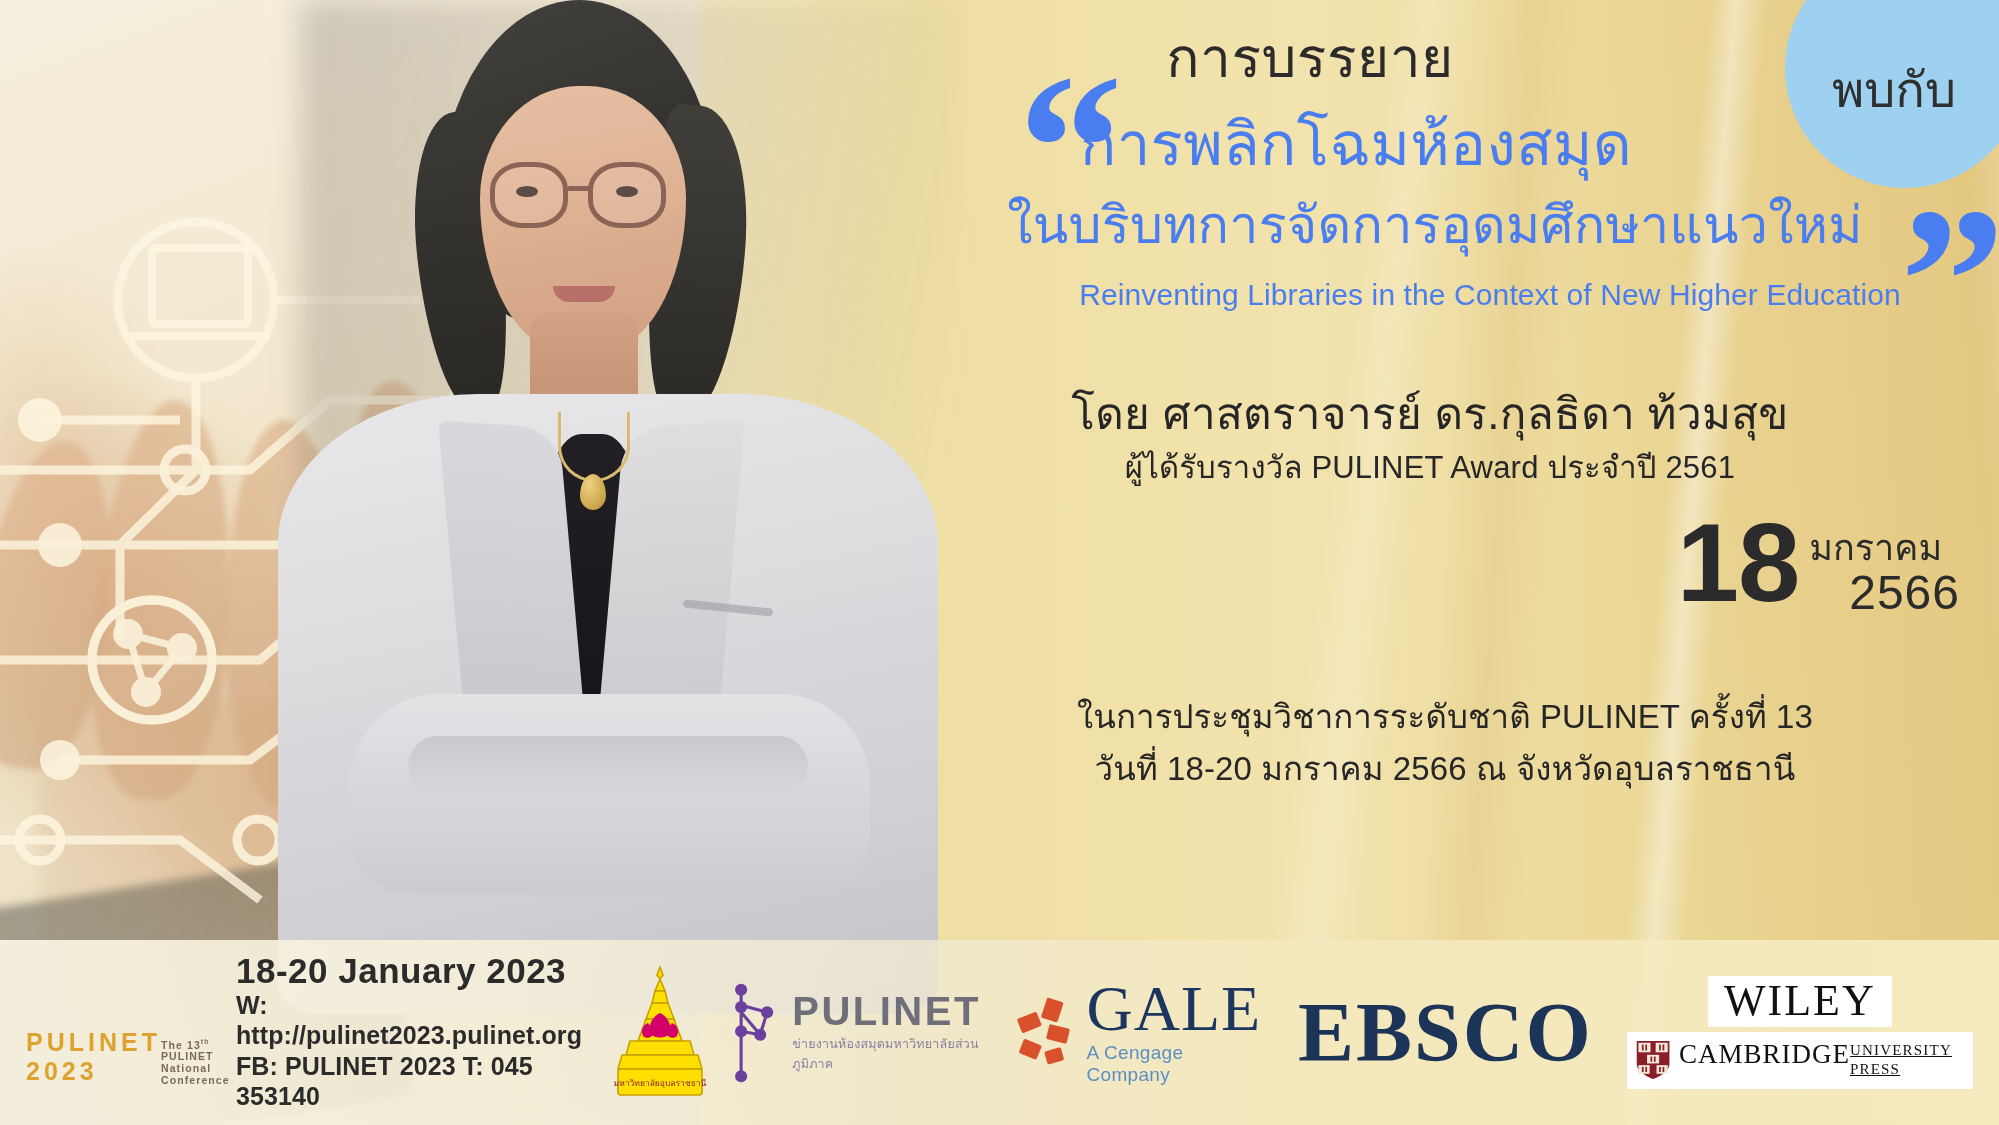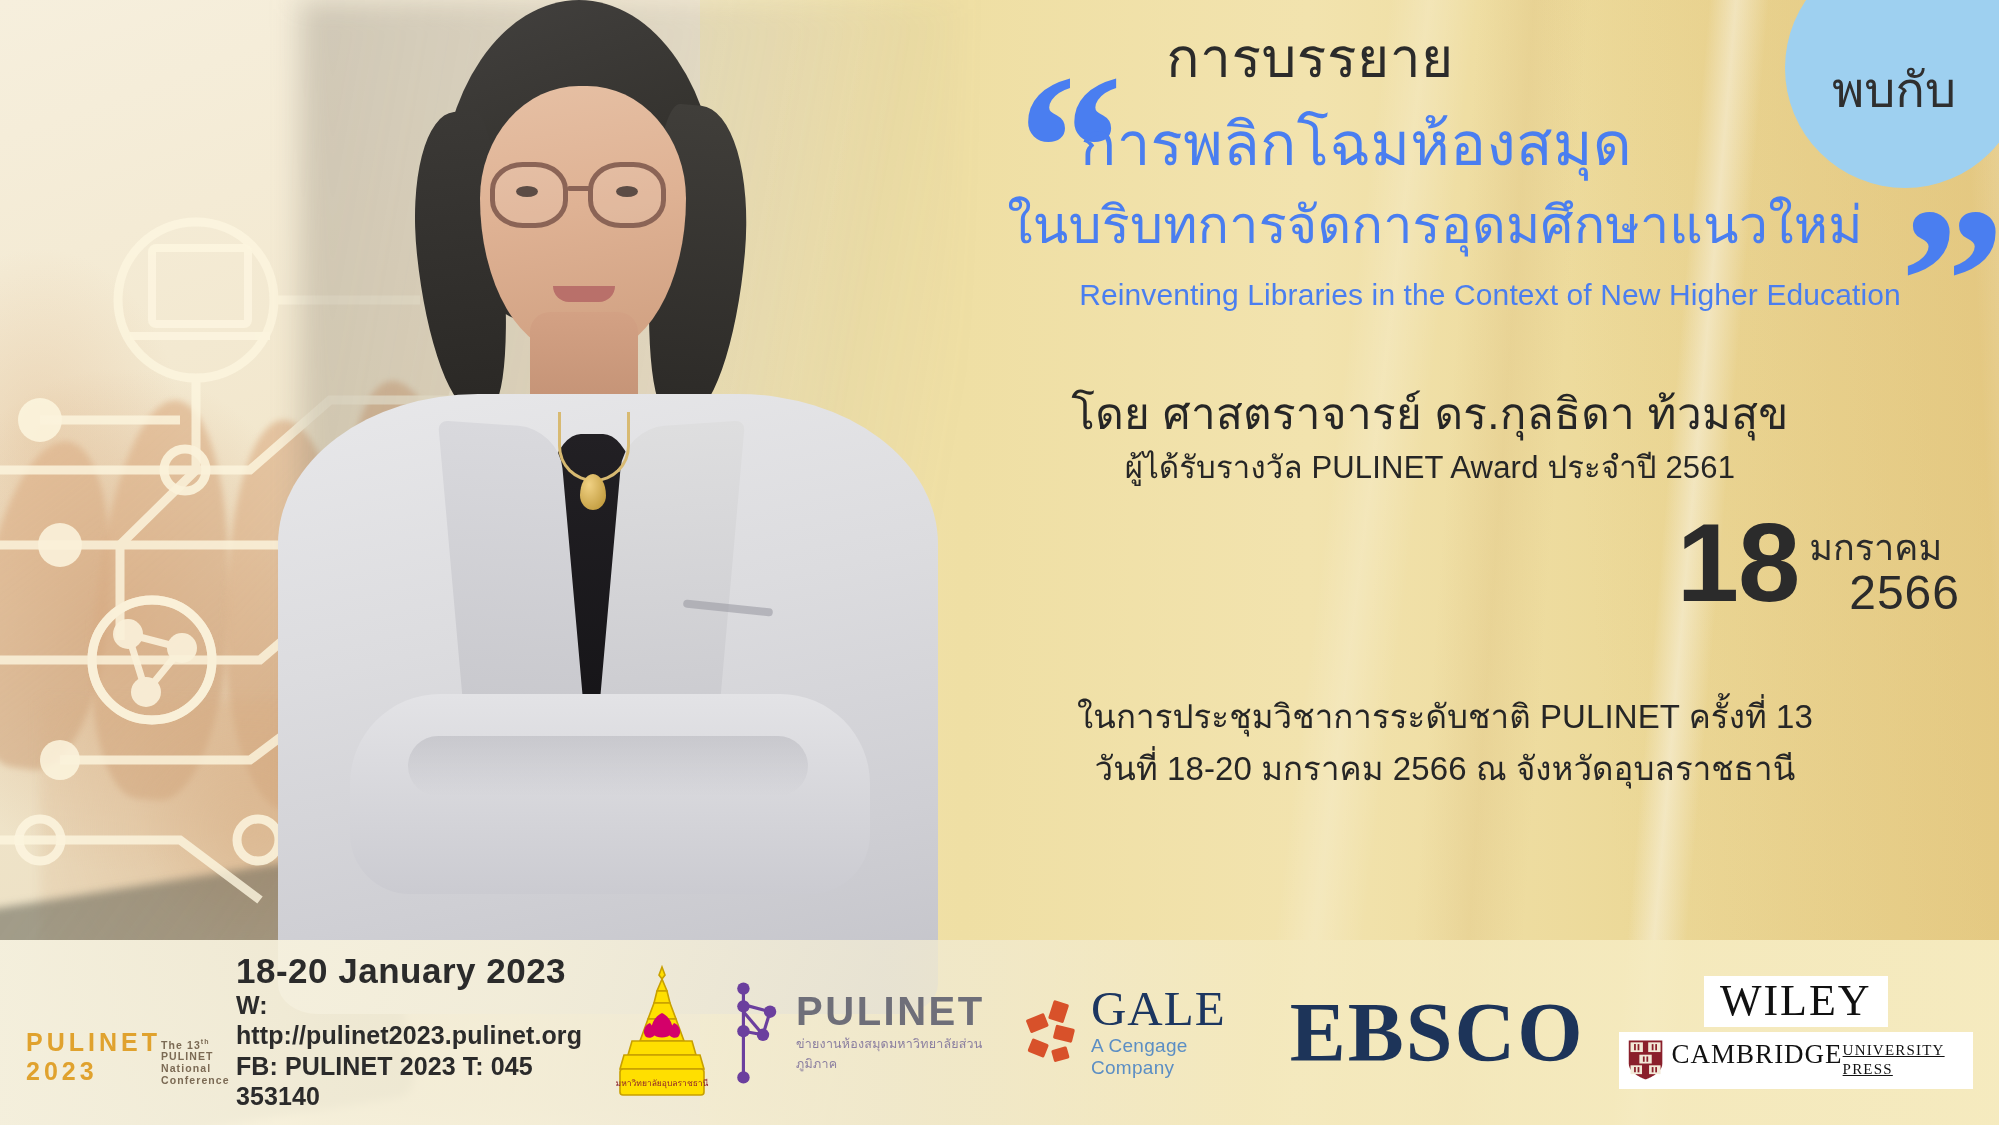--- a/index.html
+++ b/index.html
@@ -209,21 +209,21 @@
   .pn-word {
     font-size:40px; font-weight:700; letter-spacing:2.5px; color:#6f6f79;
     font-family:"Liberation Sans", sans-serif; line-height:1;
   }
   .pn-tag { font-size:12.5px; color:#8b7fa0; margin-top:3px; letter-spacing:.2px; }
 
   
   .logo-gale { margin-left:26px; display:flex; align-items:center; gap:10px; }
   .gale-text { display:flex; flex-direction:column; align-items:flex-start; }
   .gale-word {
-    font-family:"Liberation Serif", serif; font-size:49px; color:#1c3660; line-height:.95;
+    font-family:"Liberation Serif", serif; font-size:64px; color:#1c3660; line-height:.95;
     letter-spacing:1px;
   }
   .gale-tag { font-size:19px; color:#5b8ec4; margin-top:2px; letter-spacing:.3px; }
 
   
   .logo-ebsco {
     margin-left:34px;
     font-family:"Liberation Serif", serif; font-size:84px; font-weight:700;
     color:#1d3459; letter-spacing:2px; line-height:1;
   }

